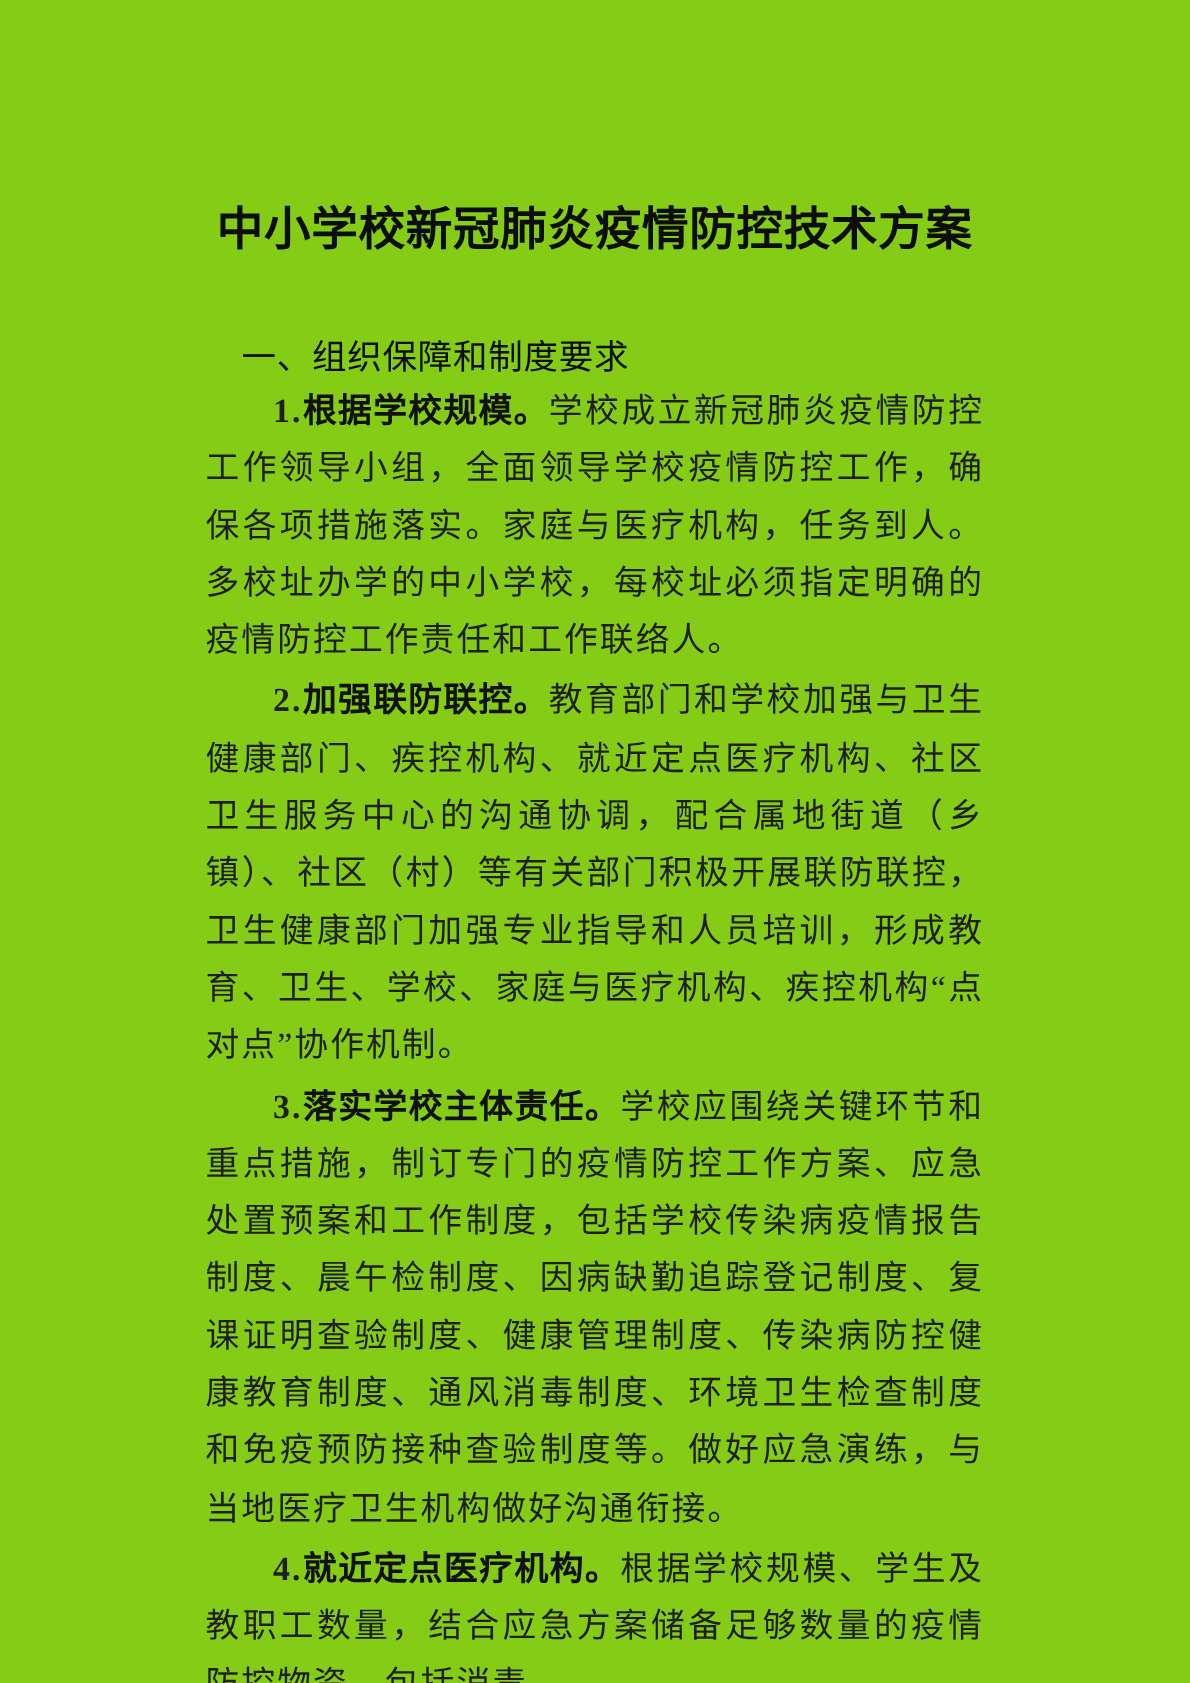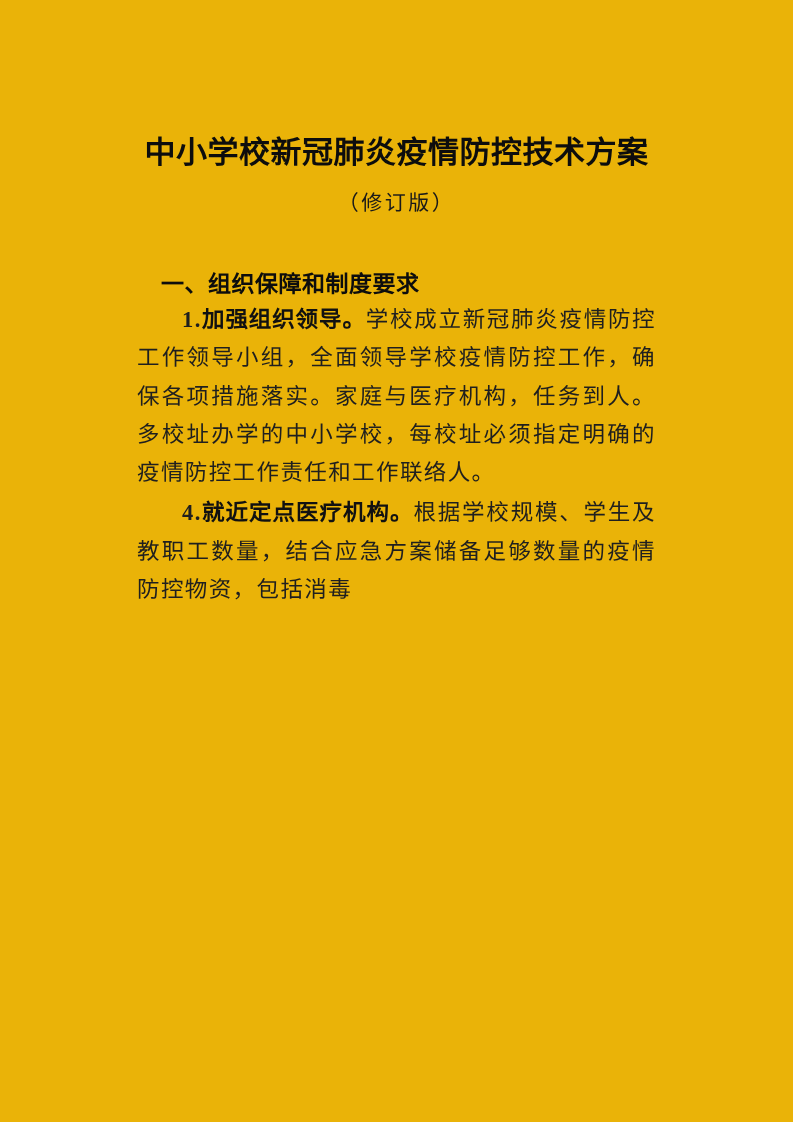--- a/index.html
+++ b/index.html
@@ -51,21 +51,21 @@
     letter-spacing: 2.5px;
     color: #1a1a1a;
     padding-top: 14px;
   }
 
   
   .section-heading {
     margin: 0;
     padding: 0;
     font-family: "Liberation Sans", "DejaVu Sans", sans-serif;
-    font-weight: bold;
+    font-weight: normal;
     font-size: 23px;
     line-height: 34px;
     letter-spacing: 0.5px;
     text-indent: 24px;
     color: #0d0d0d;
     padding-top: 48px;
   }
 
   
   .body-para {
@@ -93,33 +93,38 @@
   }
 
   .lead-num {
     font-family: "Liberation Serif", "DejaVu Serif", serif;
     font-weight: bold;
   }
 </style>
 </head>
 <body>
 
-<div class="page" style="background: #eab308;">
+<div class="page" style="background: #84cc16;">
   <div class="content">
 
     <h1 class="doc-title">中小学校新冠肺炎疫情防控技术方案</h1>
 
-    <div class="doc-subtitle">（修订版）</div>
 
     <h2 class="section-heading">一、组织保障和制度要求</h2>
 
     <p class="body-para">
-      <span class="lead-num">1.</span><span class="lead-in">加强组织领导。</span><span>学校成立新冠肺炎疫情防控工作领导小组，全面领导学校疫情防控工作，确保各项措施落实。家庭与医疗机构，任务到人。多校址办学的中小学校，每校址必须指定明确的疫情防控工作责任和工作联络人。</span>
+      <span class="lead-num">1.</span><span class="lead-in">根据学校规模。</span><span>学校成立新冠肺炎疫情防控工作领导小组，全面领导学校疫情防控工作，确保各项措施落实。家庭与医疗机构，任务到人。多校址办学的中小学校，每校址必须指定明确的疫情防控工作责任和工作联络人。</span>
     </p>
 
+    <p class="body-para para-gap">
+      <span class="lead-num">2.</span><span class="lead-in">加强联防联控。</span><span>教育部门和学校加强与卫生健康部门、疾控机构、就近定点医疗机构、社区卫生服务中心的沟通协调，配合属地街道（乡镇）、社区（村）等有关部门积极开展联防联控，卫生健康部门加强专业指导和人员培训，形成教育、卫生、学校、家庭与医疗机构、疾控机构“点对点”协作机制。</span>
+    </p>
 
+    <p class="body-para para-gap">
+      <span class="lead-num">3.</span><span class="lead-in">落实学校主体责任。</span><span>学校应围绕关键环节和重点措施，制订专门的疫情防控工作方案、应急处置预案和工作制度，包括学校传染病疫情报告制度、晨午检制度、因病缺勤追踪登记制度、复课证明查验制度、健康管理制度、传染病防控健康教育制度、通风消毒制度、环境卫生检查制度和免疫预防接种查验制度等。做好应急演练，与当地医疗卫生机构做好沟通衔接。</span>
+    </p>
 
     <p class="body-para para-gap">
       <span class="lead-num">4.</span><span class="lead-in">就近定点医疗机构。</span><span>根据学校规模、学生及教职工数量，结合应急方案储备足够数量的疫情防控物资，包括消毒</span>
     </p>
 
   </div>
 </div>
 
 </body></html>

